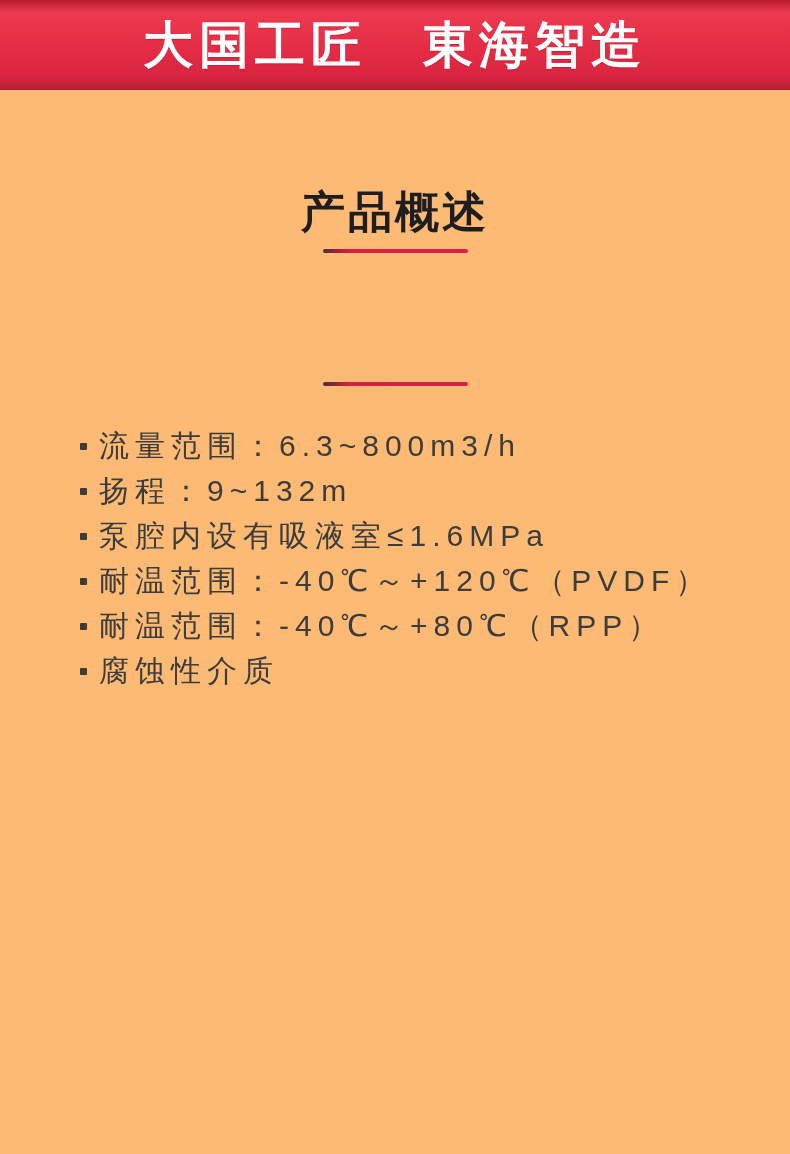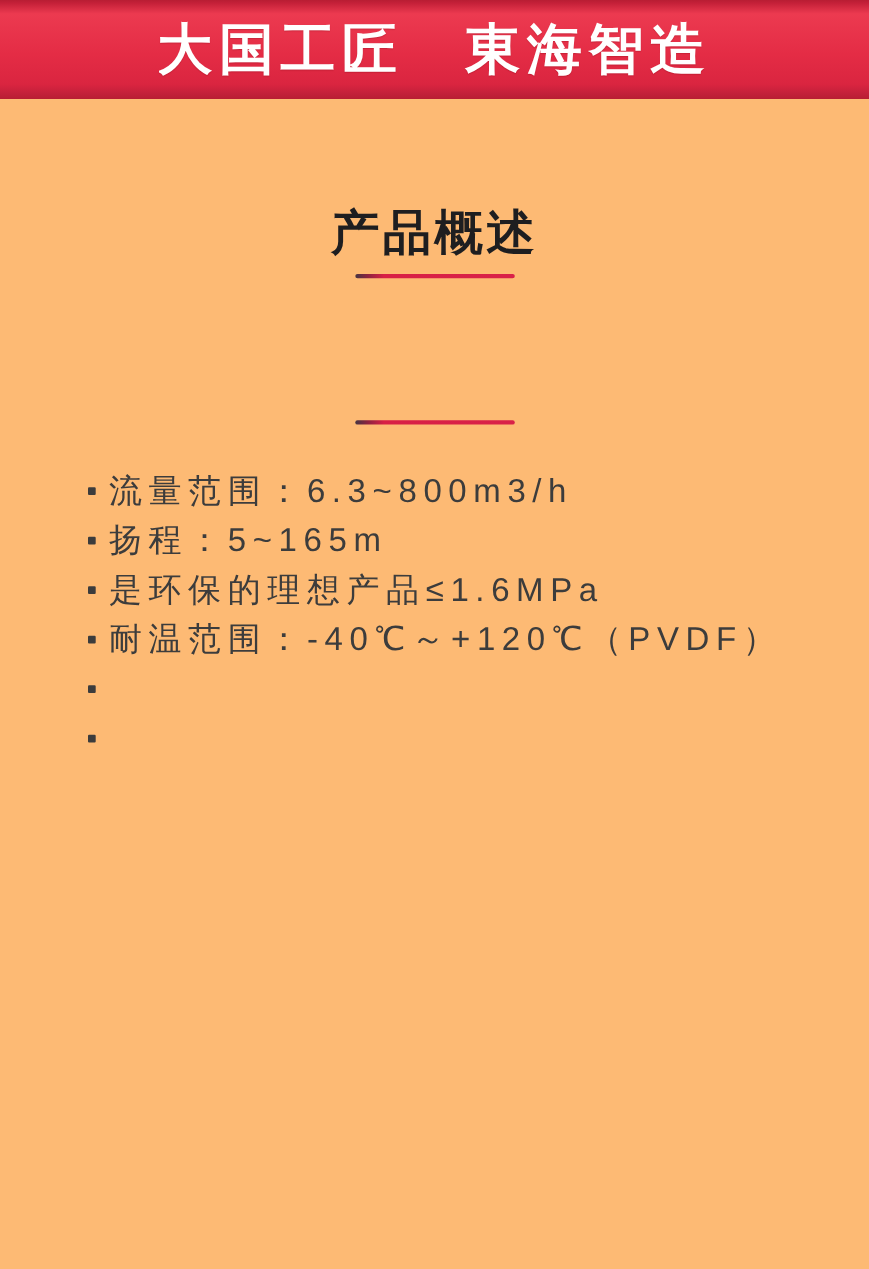--- a/index.html
+++ b/index.html
@@ -121,32 +121,34 @@
   <section class="conditions">
     <div class="sec-underline"></div>
 
     <ul class="cond-list">
       <li>
         <span class="dot"></span>
         <span class="li-text">流量范围：6.3~800m3/h</span>
       </li>
       <li>
         <span class="dot"></span>
-        <span class="li-text">扬程：5~165m</span>
+        <span class="li-text">扬程：9~132m</span>
       </li>
       <li>
         <span class="dot"></span>
-        <span class="li-text">是环保的理想产品≤1.6MPa</span>
+        <span class="li-text">泵腔内设有吸液室≤1.6MPa</span>
       </li>
       <li>
         <span class="dot"></span>
         <span class="li-text">耐温范围：-40℃～+120℃（PVDF）</span>
       </li>
       <li>
         <span class="dot"></span>
+        <span class="li-text">耐温范围：-40℃～+80℃（RPP）</span>
       </li>
       <li>
         <span class="dot"></span>
+        <span class="li-text">腐蚀性介质</span>
       </li>
     </ul>
   </section>
 
 </div>
 
 </body></html>

